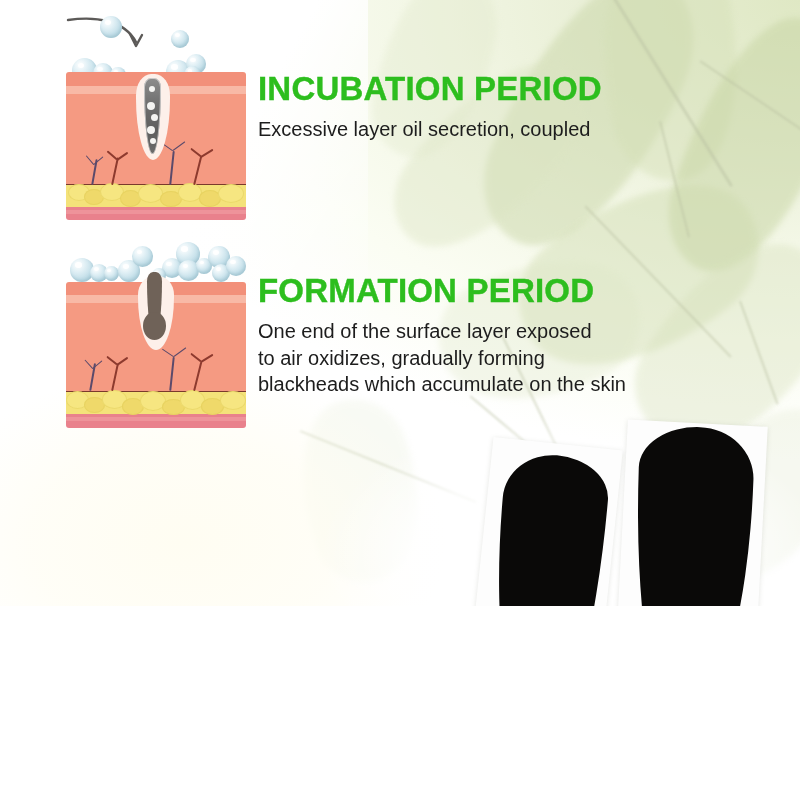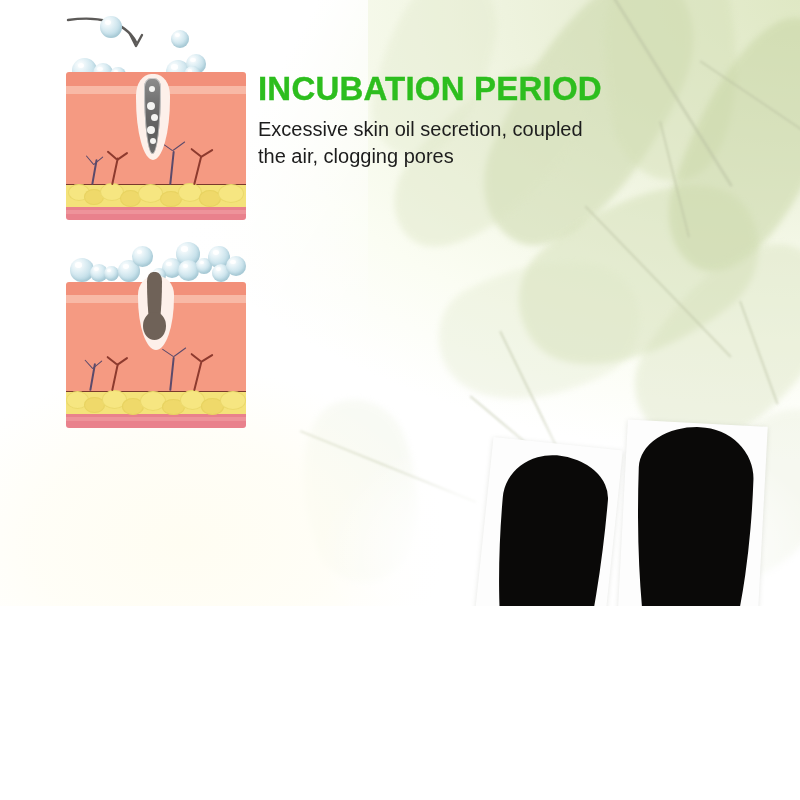--- a/index.html
+++ b/index.html
@@ -263,24 +263,29 @@
 
     <div class="pore-wrap" style="left:72px;top:36px;width:36px;height:78px;">
       <div class="pore-halo" style="left:0;top:4px;width:36px;height:74px;"></div>
       <div class="pore-dark" style="left:9px;top:0px;width:15px;height:66px;"></div>
       <div class="pore-dark" style="left:5px;top:40px;width:23px;height:28px;border-radius:50%;"></div>
     </div>
   </div>
 
   <div class="txtcol" style="left:258px;top:72px;width:400px;">
     <div class="headline" style="color:#2DBE1E;font-size:33px;margin-bottom:11px;">INCUBATION PERIOD</div>
-    <div class="bodytext" style="font-size:20px;">Excessive skin oil secretion, coupled</div>
-    <div class="bodytext" style="font-size:20px;">the air, clogging pores</div>
-  </div>
-
+    <div class="bodytext" style="font-size:20px;">Excessive layer oil secretion, coupled</div>
+  </div>
+
+  <div class="txtcol" style="left:258px;top:274px;width:430px;">
+    <div class="headline" style="color:#2DBE1E;font-size:33px;margin-bottom:11px;">FORMATION PERIOD</div>
+    <div class="bodytext" style="font-size:20px;">One end of the surface layer exposed</div>
+    <div class="bodytext" style="font-size:20px;">to air oxidizes, gradually forming</div>
+    <div class="bodytext" style="font-size:20px;">blackheads which accumulate on the skin</div>
+  </div>
 
   <div style="position:absolute;left:470px;top:415px;width:330px;height:385px;">
 
     <div class="backing" style="left:8px;top:28px;width:130px;height:290px;transform:rotate(6deg);"></div>
     <div class="strip s1" style="left:24px;top:40px;width:105px;height:290px;transform:rotate(5deg);"></div>
 
     <div class="backing" style="left:150px;top:8px;width:140px;height:300px;transform:rotate(3deg);"></div>
     <div class="strip s2" style="left:165px;top:12px;width:115px;height:300px;transform:rotate(2deg);"></div>
   </div>
 

